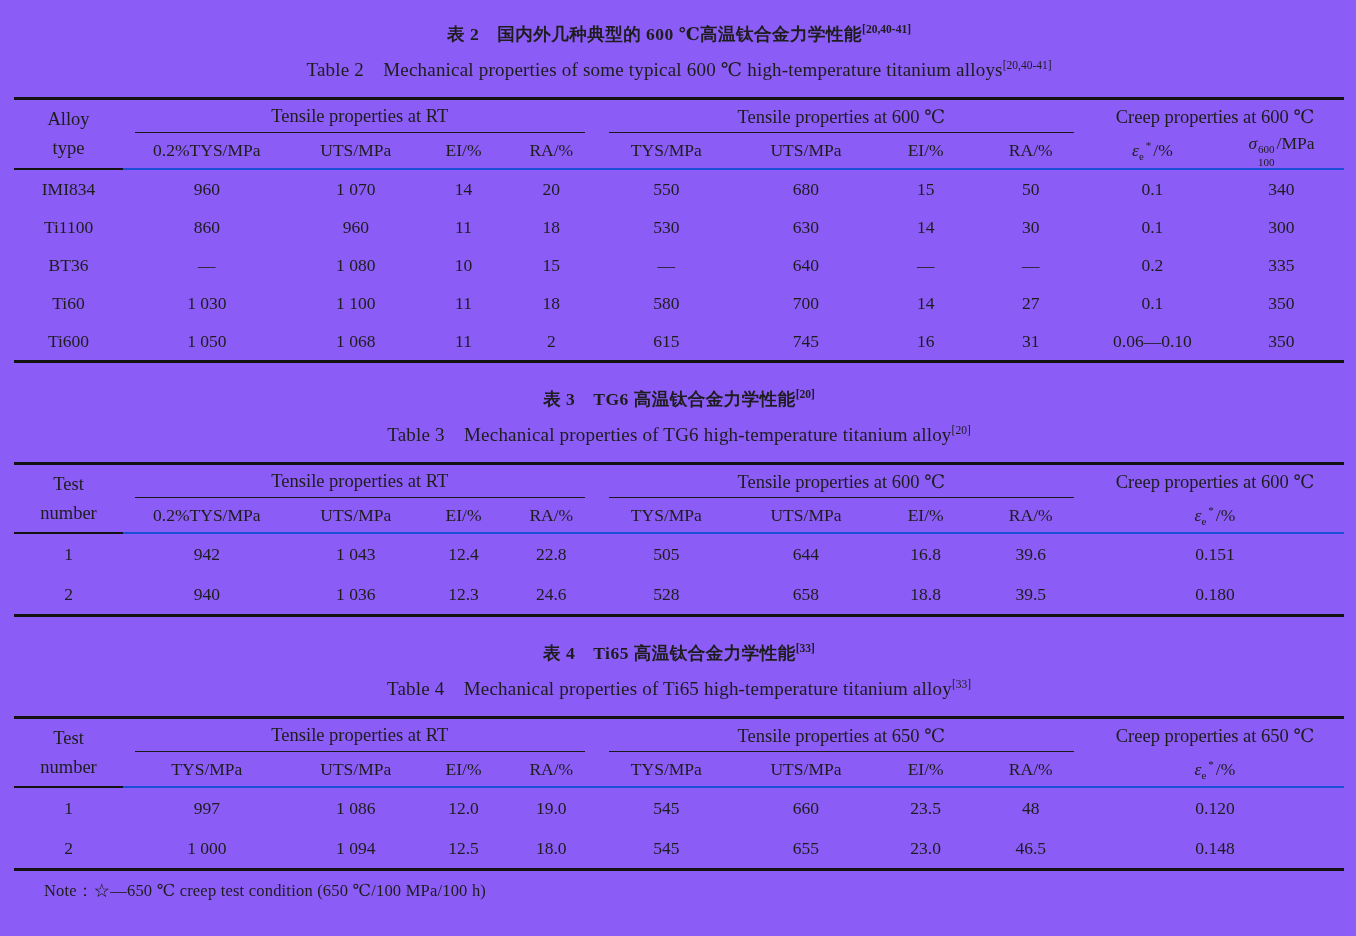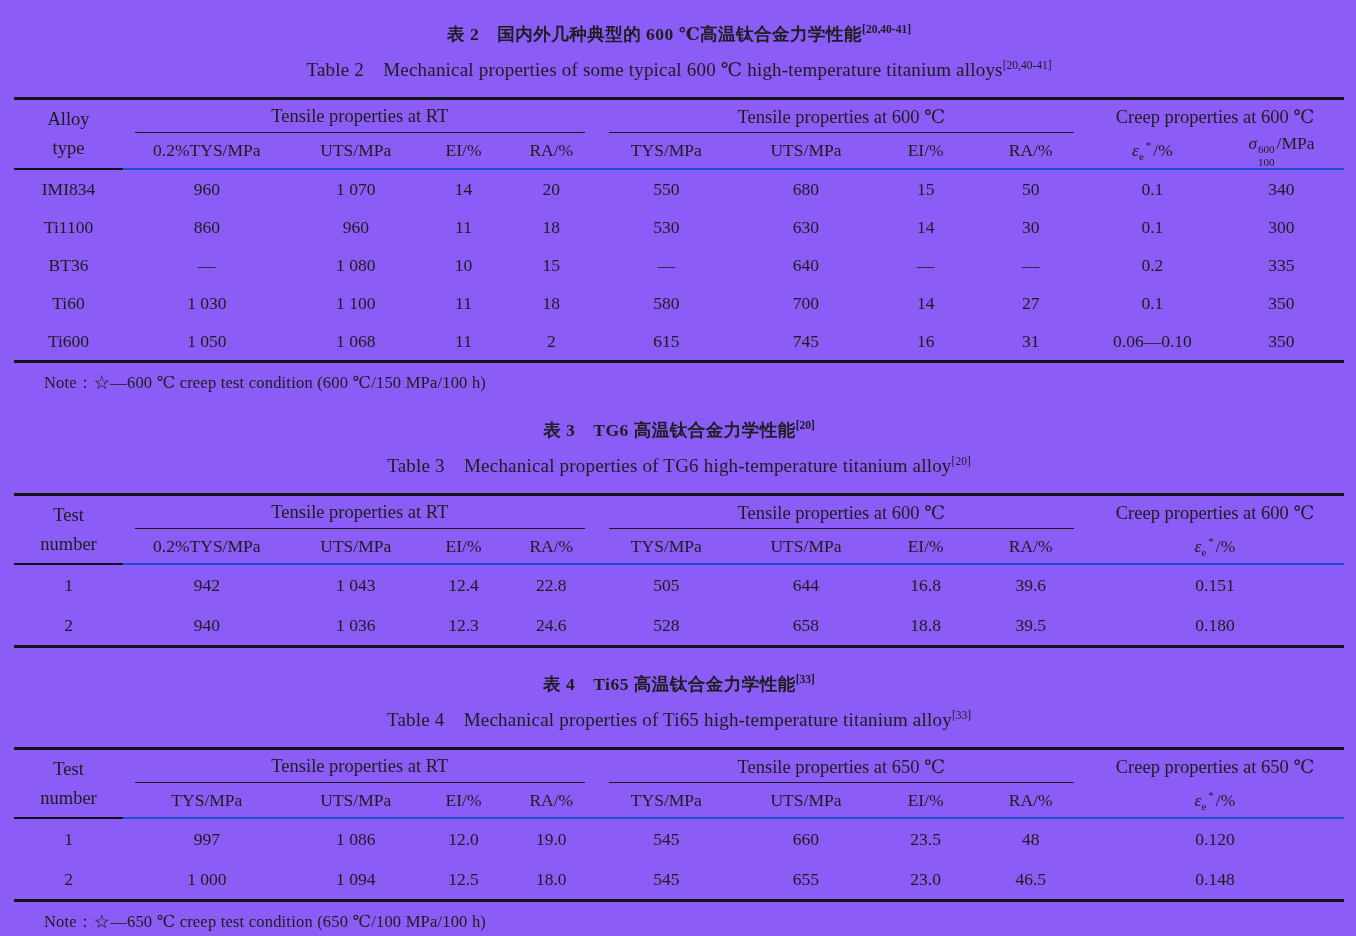--- a/index.html
+++ b/index.html
@@ -181,21 +181,20 @@
             <td>2</td>
             <td>615</td>
             <td>745</td>
             <td>16</td>
             <td>31</td>
             <td>0.06—0.10</td>
             <td>350</td>
           </tr>
         </tbody>
     </table>
-    <div class="note"><span>Note：☆—600 ℃ creep test condition (600 ℃/150 MPa/100 h)</span></div>
   </section>
 
   <section class="sect">
     <div class="cap-zh"><span>表 3　TG6 高温钛合金力学性能</span><sup>[20]</sup></div>
     <div class="cap-en"><span>Table 3　Mechanical properties of TG6 high-temperature titanium alloy</span><sup>[20]</sup></div>
 
     <table class="tbl">
       <colgroup>
         <col style="width:8.2%">
           <col style="width:12.6%">

